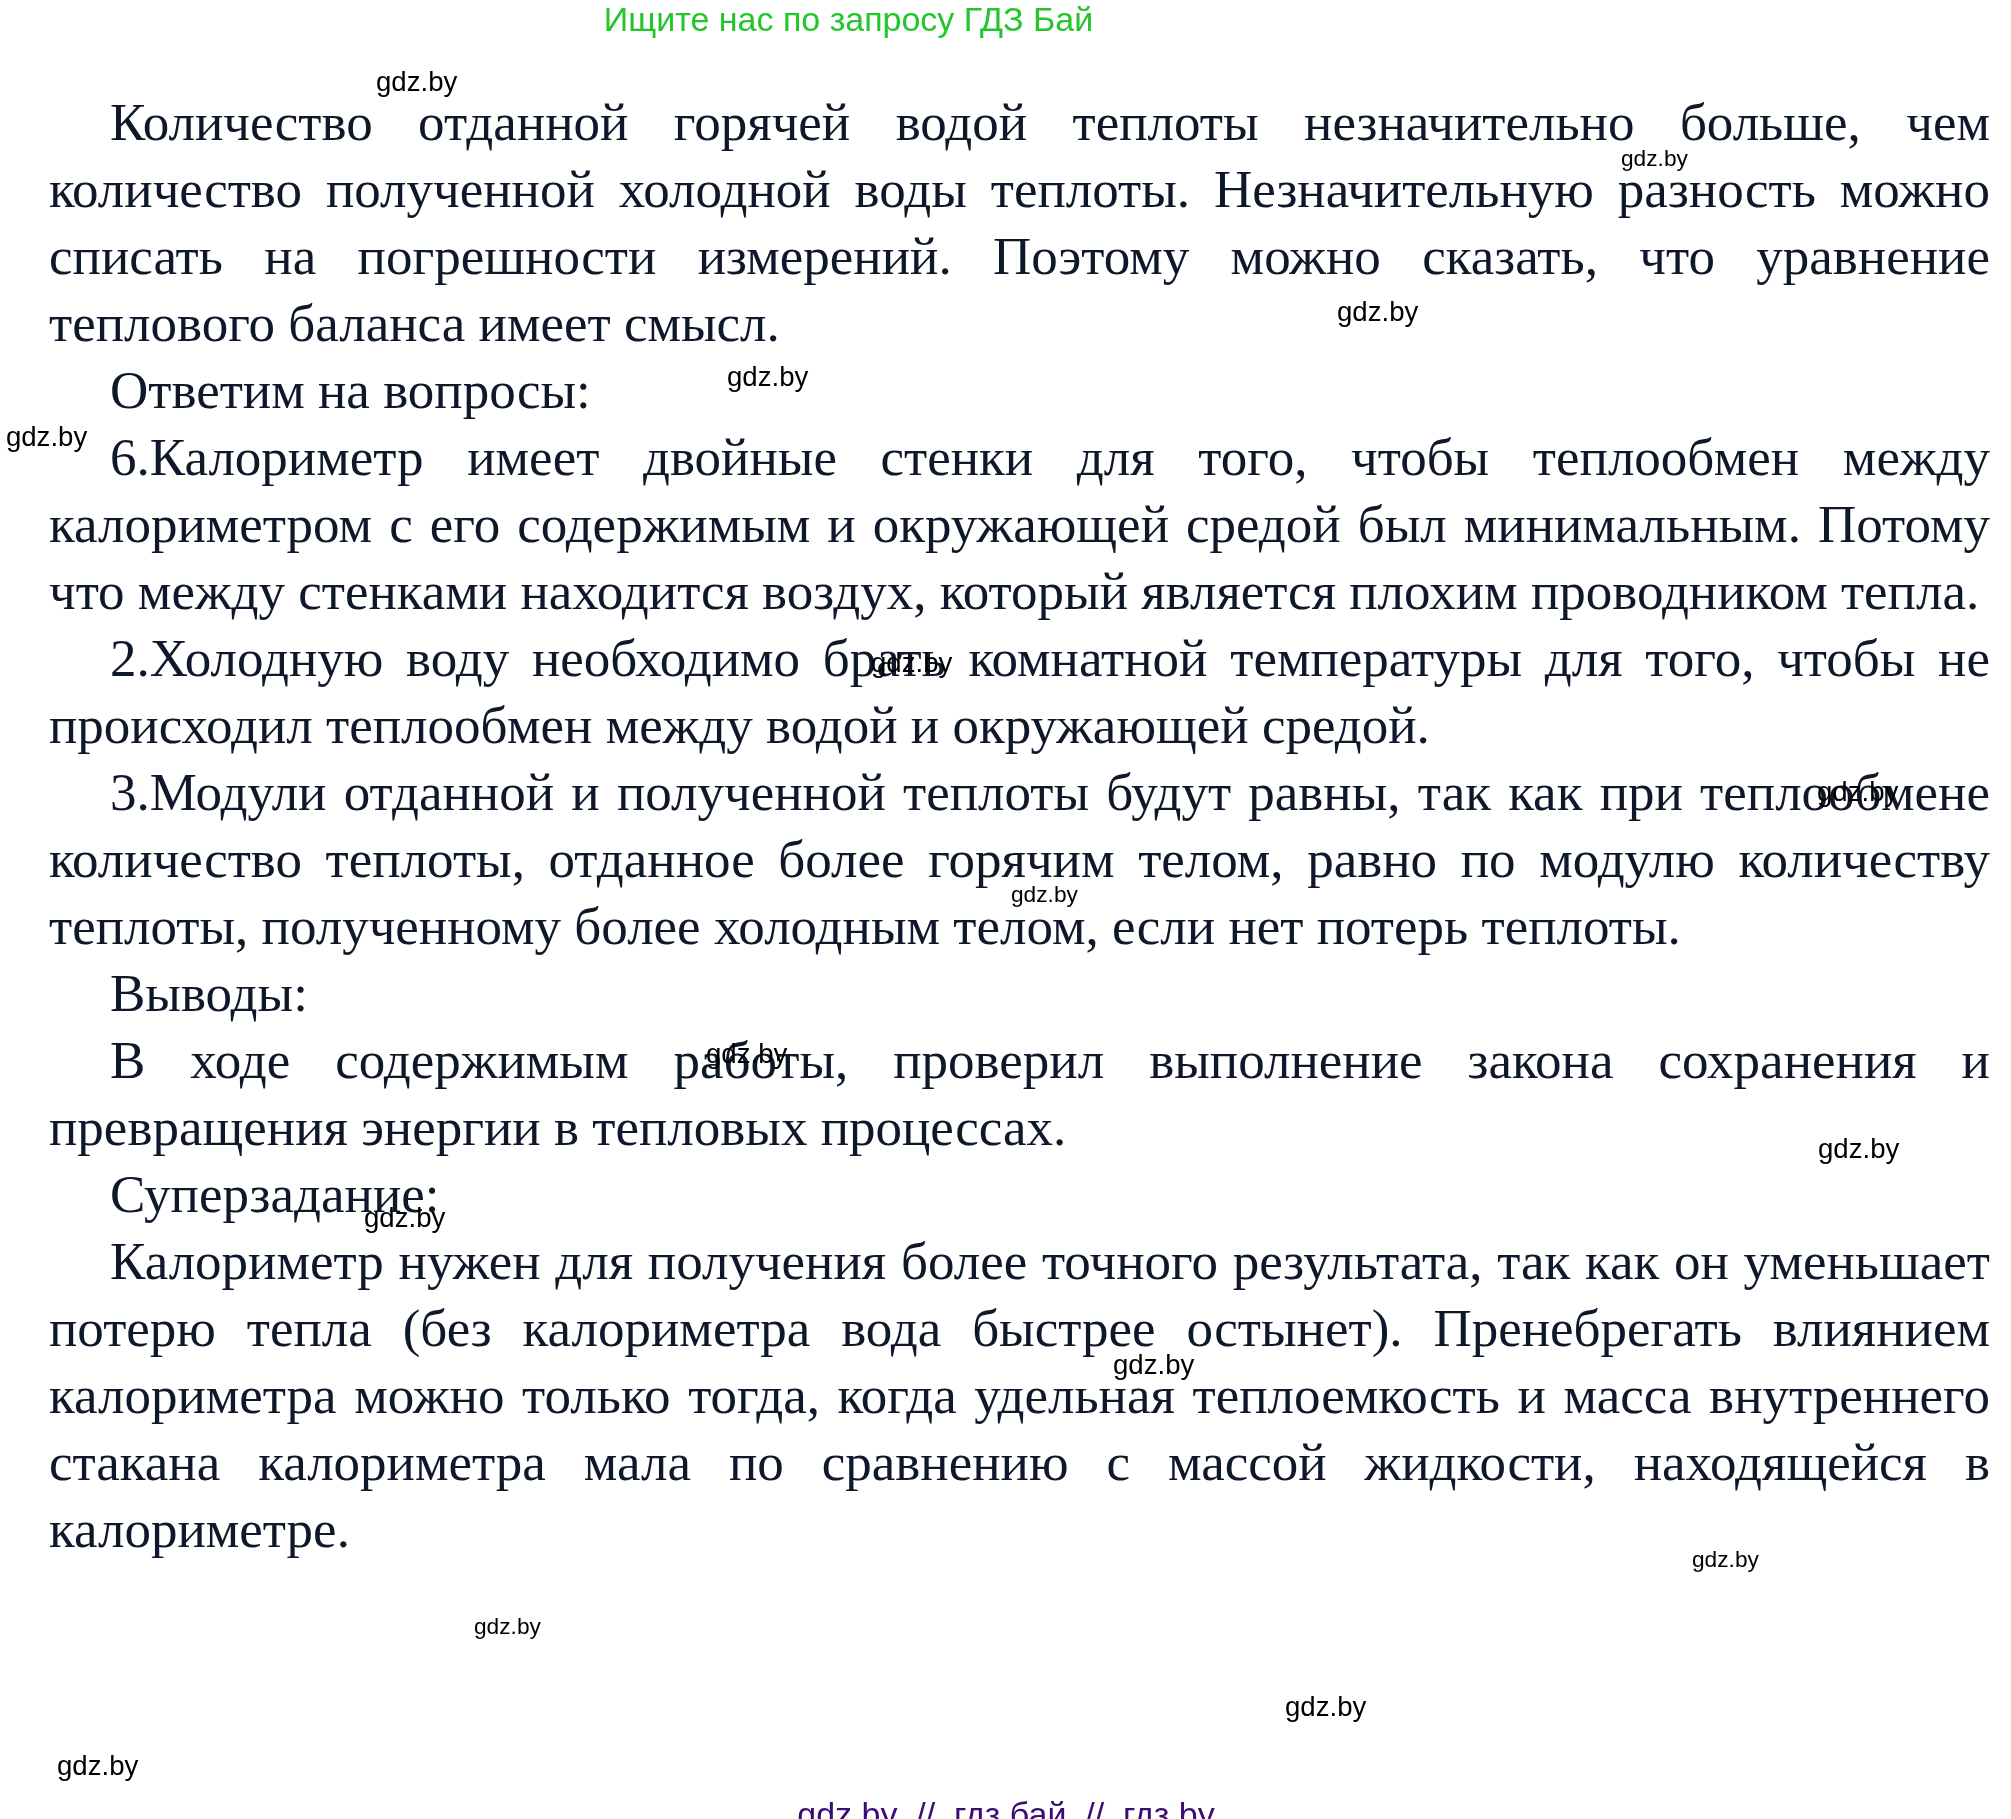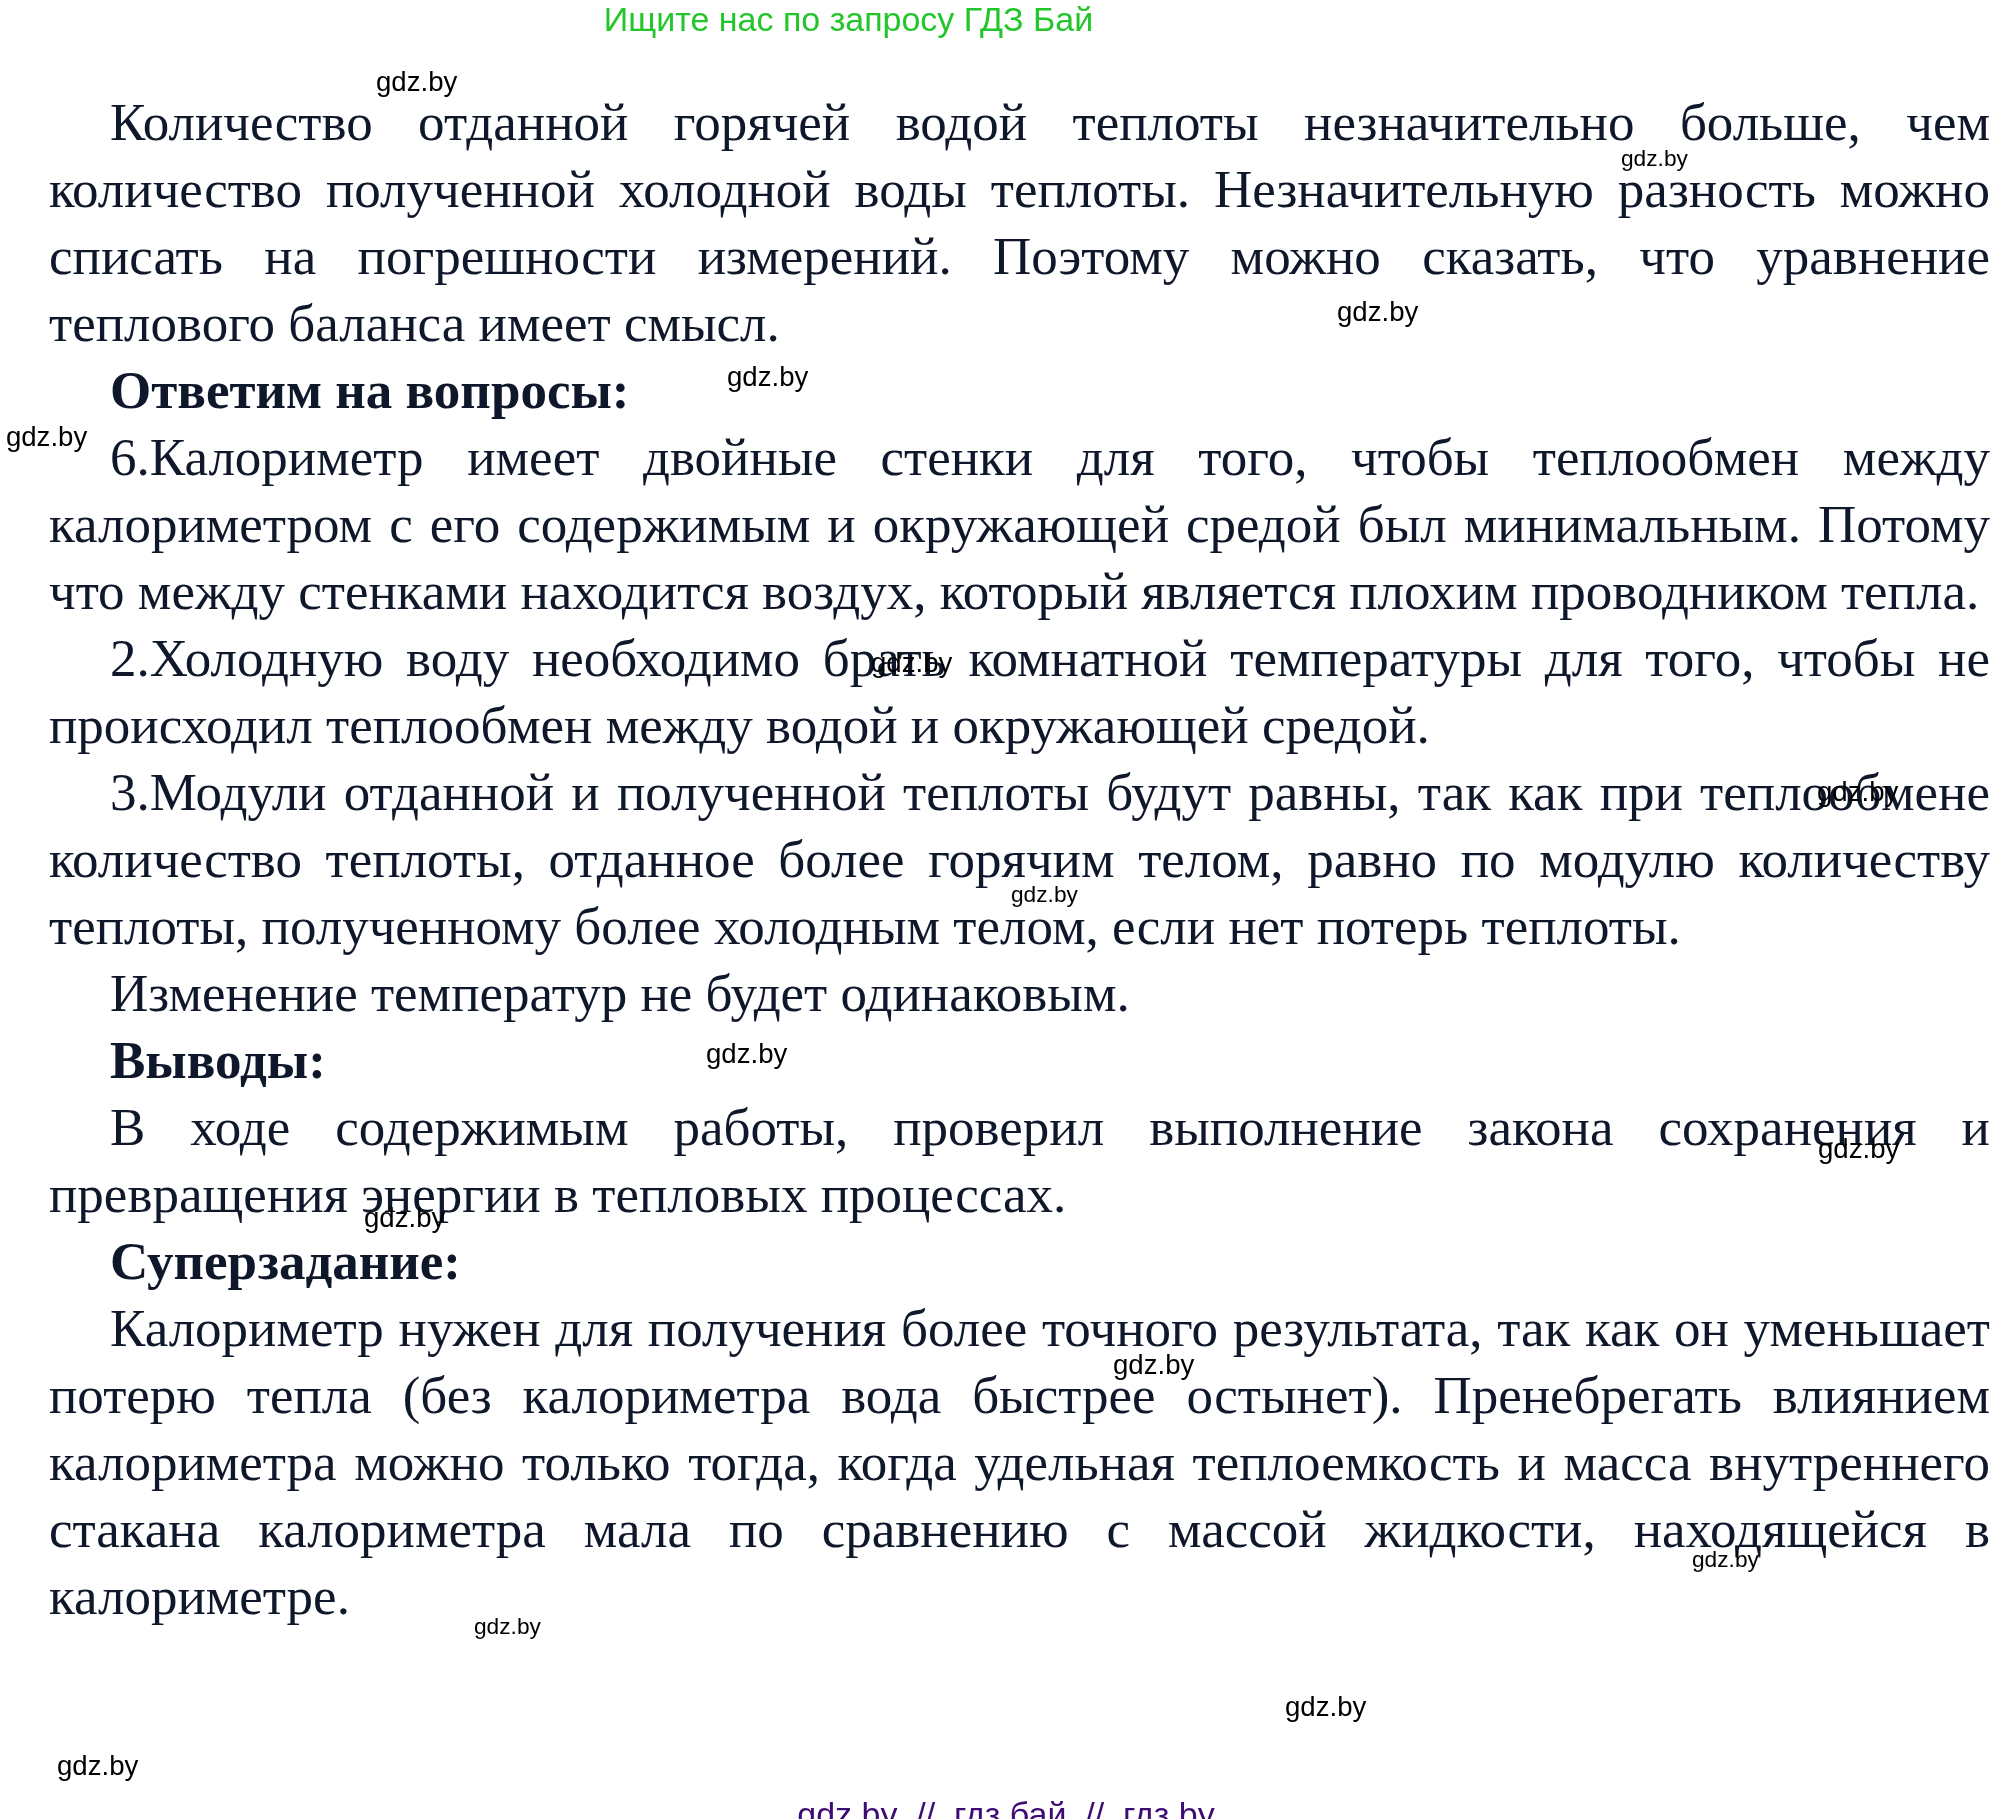--- a/index.html
+++ b/index.html
@@ -9,21 +9,21 @@
     font-family: "Liberation Sans", sans-serif; font-size: 34px; color: #22c52a;
     line-height: 39px;
   }
   .content {
     position: absolute; left: 49px; top: 89px; width: 1941px;
     font-family: "Liberation Serif", serif; font-size: 53px; color: #0f172a;
     line-height: 67px;
   }
   .para { margin: 0; text-align: justify; text-align-last: left; }
   .indent { text-indent: 61px; }
-  .heading { font-weight: bold; margin: 0; padding-left: 61px; }
+  .heading { font-weight: normal; margin: 0; padding-left: 61px; }
   .wm {
     position: absolute; font-family: "Liberation Sans", sans-serif;
     font-size: 27.6px; color: #000; line-height: 29.6px;
   }
   .wm.small { font-size: 22.7px; }
   .footer {
     position: absolute; top: 1795px; left: 0; width: 2012px; text-align: center;
     font-family: "Liberation Sans", sans-serif; font-size: 34px; color: #3d0b74;
     line-height: 39px; white-space: pre;
   }
@@ -32,21 +32,20 @@
 <body>
 
 <div class="header">Ищите нас по запросу ГДЗ Бай</div>
 
 <div class="content">
   <p class="para indent">Количество отданной горячей водой теплоты незначительно больше, чем количество полученной холодной воды теплоты. Незначительную разность можно списать на погрешности измерений. Поэтому можно сказать, что уравнение теплового баланса имеет смысл.</p>
   <p class="heading">Ответим на вопросы:</p>
   <p class="para indent">6.Калориметр имеет двойные стенки для того, чтобы теплообмен между калориметром с его содержимым и окружающей средой был минимальным. Потому что между стенками находится воздух, который является плохим проводником тепла.</p>
   <p class="para indent">2.Холодную воду необходимо брать комнатной температуры для того, чтобы не происходил теплообмен между водой и окружающей средой.</p>
   <p class="para indent">3.Модули отданной и полученной теплоты будут равны, так как при теплообмене количество теплоты, отданное более горячим телом, равно по модулю количеству теплоты, полученному более холодным телом, если нет потерь теплоты.</p>
-  <p class="para indent">Изменение температур не будет одинаковым.</p>
   <p class="heading">Выводы:</p>
   <p class="para indent">В ходе содержимым работы, проверил выполнение закона сохранения и превращения энергии в тепловых процессах.</p>
   <p class="heading">Суперзадание:</p>
   <p class="para indent">Калориметр нужен для получения более точного результата, так как он уменьшает потерю тепла (без калориметра вода быстрее остынет). Пренебрегать влиянием калориметра можно только тогда, когда удельная теплоемкость и масса внутреннего стакана калориметра мала по сравнению с массой жидкости, находящейся в калориметре.</p>
 </div>
 
 <div class="wm" style="left:376px;top:67px">gdz.by</div>
 <div class="wm small" style="left:1621px;top:144px">gdz.by</div>
 <div class="wm" style="left:1337px;top:297px">gdz.by</div>
 <div class="wm" style="left:727px;top:362px">gdz.by</div>

